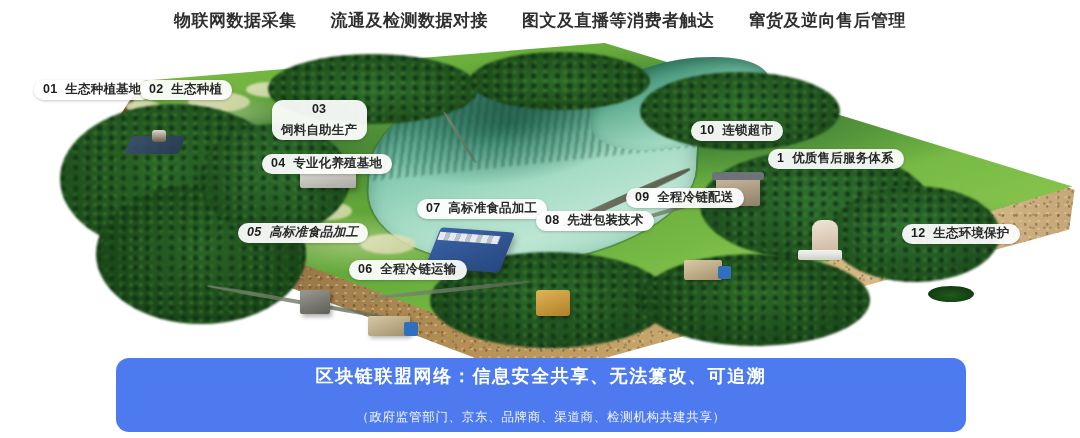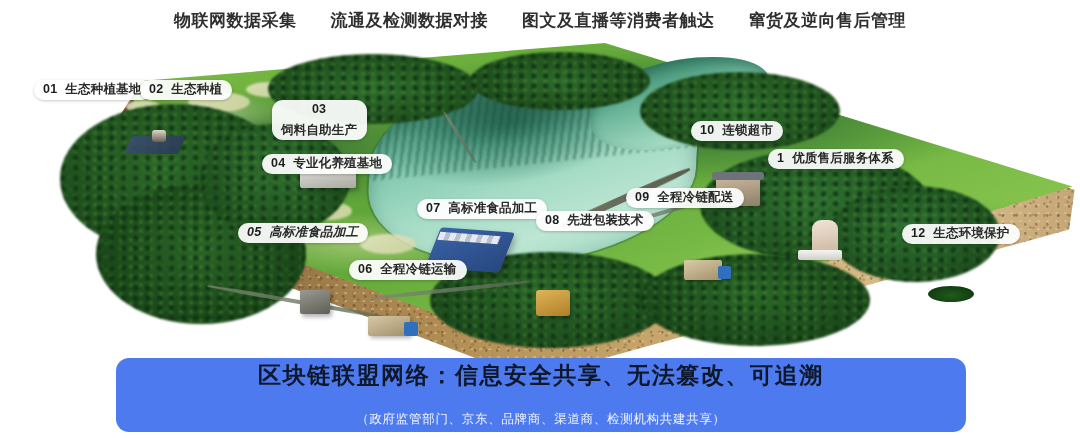--- a/index.html
+++ b/index.html
@@ -142,21 +142,21 @@
   .pill .txt{font-size:12.5px;font-weight:bold;color:#2a2a2a;letter-spacing:.2px;}
 
   
   .banner{
     position:absolute;left:116px;top:358px;width:850px;height:74px;
     background:#4d7bef;border-radius:13px;
     display:flex;flex-direction:column;align-items:center;justify-content:center;
     z-index:50;
   }
   .banner-title{
-    font-size:23px;font-weight:bold;color:#0f172a;letter-spacing:1.6px;
+    font-size:18px;font-weight:bold;color:#ffffff;letter-spacing:1.6px;
     margin-bottom:26px;line-height:1;
   }
   .banner-sub{
     font-size:12.5px;color:#f2f5ff;letter-spacing:.7px;line-height:1;
   }
 </style>
 </head>
 <body>
 
 <div id="root">

